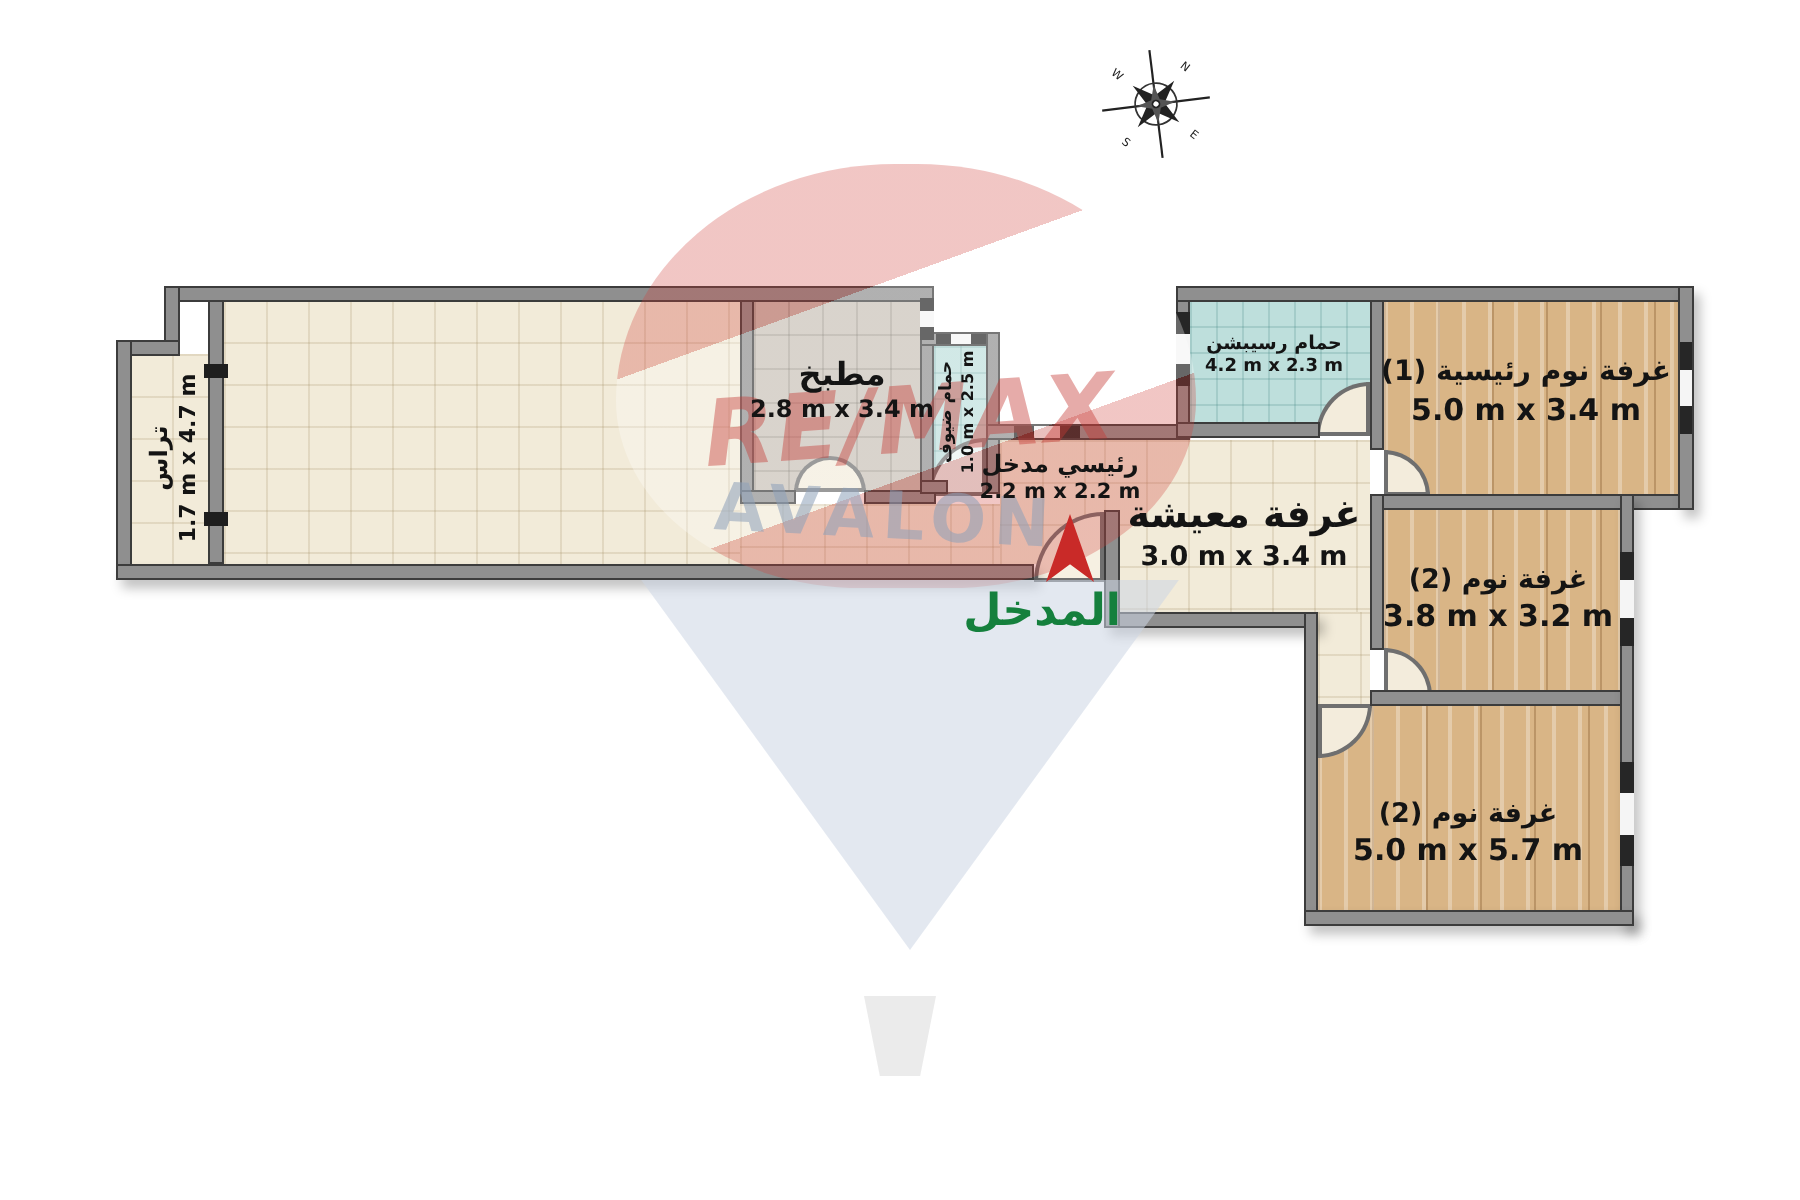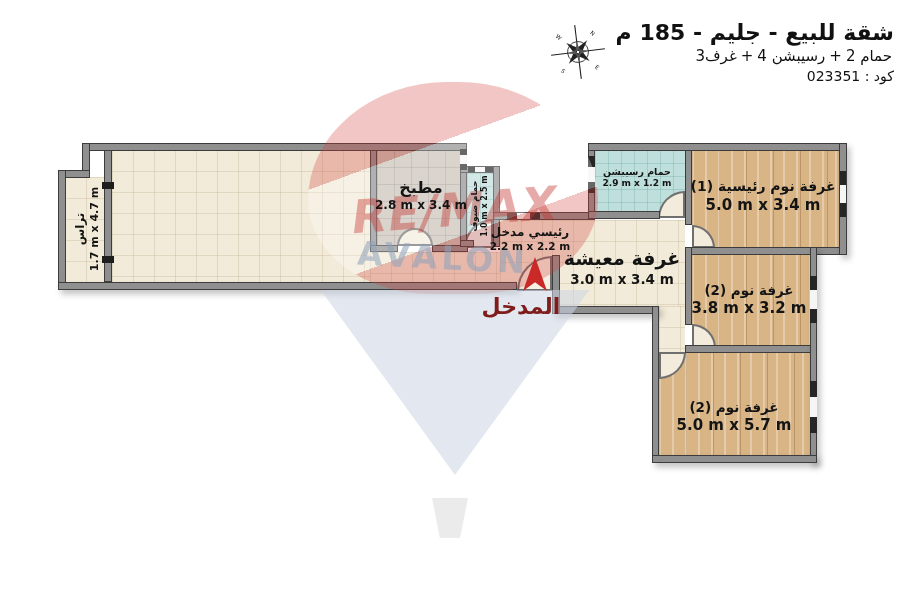--- a/index.html
+++ b/index.html
@@ -20,40 +20,33 @@
   .lbl.rot{transform:translate(-50%,-50%) rotate(-90deg);}
   .nm{font-weight:bold;display:block;}
   .dm{font-weight:bold;display:block;direction:ltr;}
   #header{position:absolute;top:20px;right:6px;text-align:right;direction:rtl;color:#111;z-index:9;}
   #title{font-size:22px;font-weight:bold;}
   #subtitle{font-size:15px;direction:ltr;margin-top:2px;}
   #subtitle span{margin:0 2px;}
   #code{font-size:14px;margin-top:3px;}
   #compass{position:absolute;left:551px;top:24px;z-index:9;}
   #entry-arrow{position:absolute;left:523px;top:257px;width:24px;height:34px;z-index:9;clip-path:polygon(50% 0,100% 100%,50% 74%,0 100%);}
-  #entry-label{position:absolute;left:521px;top:306px;transform:translate(-50%,-50%);font-size:22px;font-weight:bold;color:#7f1d1d;z-index:9;white-space:nowrap;}
+  #entry-label{position:absolute;left:521px;top:306px;transform:translate(-50%,-50%);font-size:22px;font-weight:bold;color:#15803d;z-index:9;white-space:nowrap;}
   .wm{position:absolute;z-index:6;pointer-events:none;}
   #wm-dome{left:308px;top:82px;width:290px;height:212px;border-radius:50% 50% 44% 44% / 58% 58% 46% 46%;background:linear-gradient(-20deg,#d0423c 0 34%,#ffffff 34% 66%,#d0423c 66% 100%);opacity:.30;}
   #wm-cone{left:312px;top:290px;width:286px;height:185px;clip-path:polygon(3% 0,97% 0,50% 100%);background:#ccd6e4;opacity:.55;}
   #wm-basket{left:432px;top:498px;width:36px;height:40px;clip-path:polygon(0 0,100% 0,78% 100%,22% 100%);background:#e9e9e9;opacity:.9;}
   #wm-brand{left:330px;top:183px;width:250px;font-size:46px;font-weight:bold;font-style:italic;color:#c63a35;opacity:.42;transform:rotate(-4deg);text-align:center;letter-spacing:1px;}
   #wm-name{left:338px;top:238px;width:210px;font-size:33px;font-weight:bold;color:#8ea1ba;opacity:.55;transform:rotate(3deg);text-align:center;letter-spacing:4px;}
 </style>
 </head>
 <body>
 
 <div id="canvas">
 
-  <div id="header">
-    <div id="title">شقة للبيع - جليم - 185 م</div>
-    <div id="subtitle">
-      <span dir="ltr">3غرف</span><span>+</span><span dir="ltr">4 رسيبشن</span><span>+</span><span dir="ltr">2 حمام</span>
-    </div>
-    <div id="code">كود : 023351</div>
-  </div>
 
   <svg id="compass" width="54" height="56" viewBox="-62 -62 124 124">
     <g transform="rotate(38)" fill="#222" stroke="none">
       <line x1="-44" y1="-44" x2="44" y2="44" stroke="#222" stroke-width="2.5"></line>
       <line x1="44" y1="-44" x2="-44" y2="44" stroke="#222" stroke-width="2.5"></line>
       <circle r="24" fill="none" stroke="#333" stroke-width="2"></circle>
       <path d="M0,-34 L7,-7 L34,0 L7,7 L0,34 L-7,7 L-34,0 L-7,-7 Z"></path>
       <path d="M0,-22 L5,-5 L22,0 L5,5 L0,22 L-5,5 L-22,0 L-5,-5 Z" transform="rotate(45)" fill="#555"></path>
       <circle r="4" fill="#fff" stroke="#222" stroke-width="2"></circle>
       <text x="0" y="-50" font-size="13" text-anchor="middle">N</text>
@@ -143,21 +136,21 @@
   <div class="lbl" style="left:530px;top:239px;">
     <span class="nm" dir="rtl" style="font-size:12px">رئيسي مدخل</span>
     <span class="dm" style="font-size:10.5px">2.2 m x 2.2 m</span>
   </div>
   <div class="lbl" style="left:622px;top:267px;">
     <span class="nm" dir="rtl" style="font-size:19px">غرفة معيشة</span>
     <span class="dm" style="font-size:13.5px">3.0 m x 3.4 m</span>
   </div>
   <div class="lbl" style="left:637px;top:178px;">
     <span class="nm" dir="rtl" style="font-size:9.5px">حمام رسيبشن</span>
-    <span class="dm" style="font-size:9px">2.9 m x 1.2 m</span>
+    <span class="dm" style="font-size:9px">4.2 m x 2.3 m</span>
   </div>
   <div class="lbl" style="left:763px;top:196px;">
     <span class="nm" dir="rtl" style="font-size:14px">غرفة نوم رئيسية (1)</span>
     <span class="dm" style="font-size:15px">5.0 m x 3.4 m</span>
   </div>
   <div class="lbl" style="left:749px;top:300px;">
     <span class="nm" dir="rtl" style="font-size:13.5px">غرفة نوم (2)</span>
     <span class="dm" style="font-size:15px">3.8 m x 3.2 m</span>
   </div>
   <div class="lbl" style="left:734px;top:417px;">

